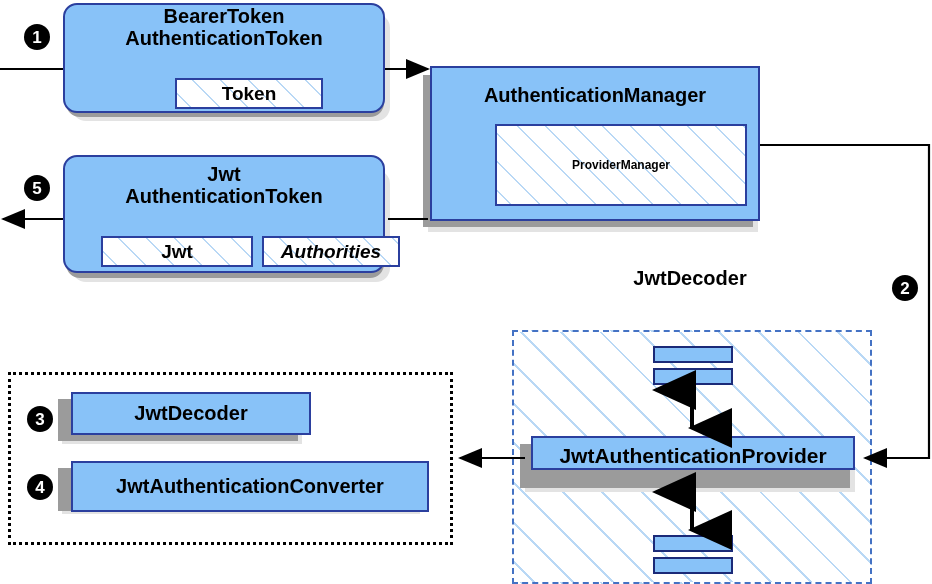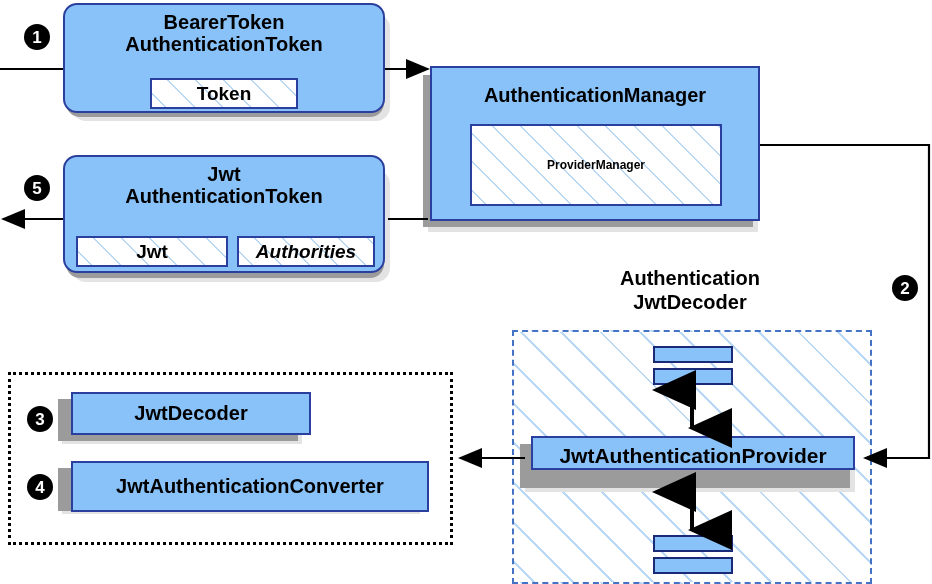--- a/index.html
+++ b/index.html
@@ -23,21 +23,21 @@
   .shadow1.rounded,.shadow2.rounded{border-radius:14px;}
 
   
   .hatch-white{position:absolute;box-sizing:border-box;
        border:2px solid #2b3f9e;background:#ffffff;
        background-image:repeating-linear-gradient(45deg,
             rgba(255,255,255,0) 0 9px,
             #b9d8f5 9px 10.5px,
             rgba(255,255,255,0) 10.5px 20px);
        display:flex;align-items:center;justify-content:center;
-       text-align:center;font-weight:bold;color:#000;z-index:8;}
+       text-align:center;font-weight:bold;color:#000;z-index:8;margin-left:25px;}
 
   
   .providers-box{position:absolute;box-sizing:border-box;
        border:2px dashed #4472c4;background:#ffffff;
        background-image:repeating-linear-gradient(45deg,
             rgba(255,255,255,0) 0 13px,
             #b9d8f5 13px 15px,
             rgba(255,255,255,0) 15px 28px);
        z-index:2;}
 
@@ -84,21 +84,21 @@
 
     <line x1="385" y1="69" x2="428" y2="69" stroke="#000" stroke-width="2.2" marker-end="url(#ah-r)"></line>
 
     <line x1="72" y1="219" x2="3" y2="219" stroke="#000" stroke-width="2.2" marker-end="url(#ah-l)"></line>
 
     <line x1="428" y1="219" x2="388" y2="219" stroke="#000" stroke-width="2.2"></line>
   </svg>
 
   <div class="shadow2 rounded" style="left:72px;top:14px;width:318px;height:107px;"></div>
   <div class="shadow1 rounded" style="left:66px;top:10px;width:318px;height:107px;"></div>
-  <div class="node rounded" style="left:63px;top:3px;width:322px;height:110px;flex-direction:column;padding-top:6px;justify-content:flex-start;">
+  <div class="node rounded" style="left:63px;top:3px;width:322px;height:110px;flex-direction:column;justify-content:flex-start;">
     <div style="font-size:20px;">BearerToken</div>
     <div style="font-size:20px;">AuthenticationToken</div>
   </div>
   <div class="hatch-white" style="left:150px;top:78px;width:148px;height:31px;font-size:19px;">
     <span>Token</span>
   </div>
 
   <div class="shadow2 rounded" style="left:72px;top:170px;width:318px;height:112px;"></div>
   <div class="shadow1 rounded" style="left:66px;top:166px;width:318px;height:112px;"></div>
   <div class="node rounded" style="left:63px;top:155px;width:322px;height:118px;flex-direction:column;padding-top:6px;justify-content:flex-start;">
@@ -115,21 +115,20 @@
   <div class="shadow2" style="left:428px;top:80px;width:330px;height:152px;"></div>
   <div class="shadow1" style="left:423px;top:75px;width:330px;height:152px;"></div>
   <div class="node" style="left:430px;top:66px;width:330px;height:155px;flex-direction:column;padding-top:16px;justify-content:flex-start;">
     <div style="font-size:20px;">AuthenticationManager</div>
   </div>
   <div class="hatch-white" style="left:470px;top:124px;width:252px;height:82px;font-size:12px;">
     <span>ProviderManager</span>
   </div>
 
   <div class="caption" style="left:515px;top:267px;width:350px;font-size:20px;">
-    <div>Authentication</div>
     <div>JwtDecoder</div>
   </div>
 
   <div class="providers-box" style="left:512px;top:330px;width:360px;height:254px;"></div>
 
   <div class="bar" style="left:653px;top:346px;width:80px;height:17px;"></div>
   <div class="bar" style="left:653px;top:368px;width:80px;height:17px;"></div>
 
   <div class="bar" style="left:653px;top:535px;width:80px;height:17px;"></div>
   <div class="bar" style="left:653px;top:557px;width:80px;height:17px;"></div>

